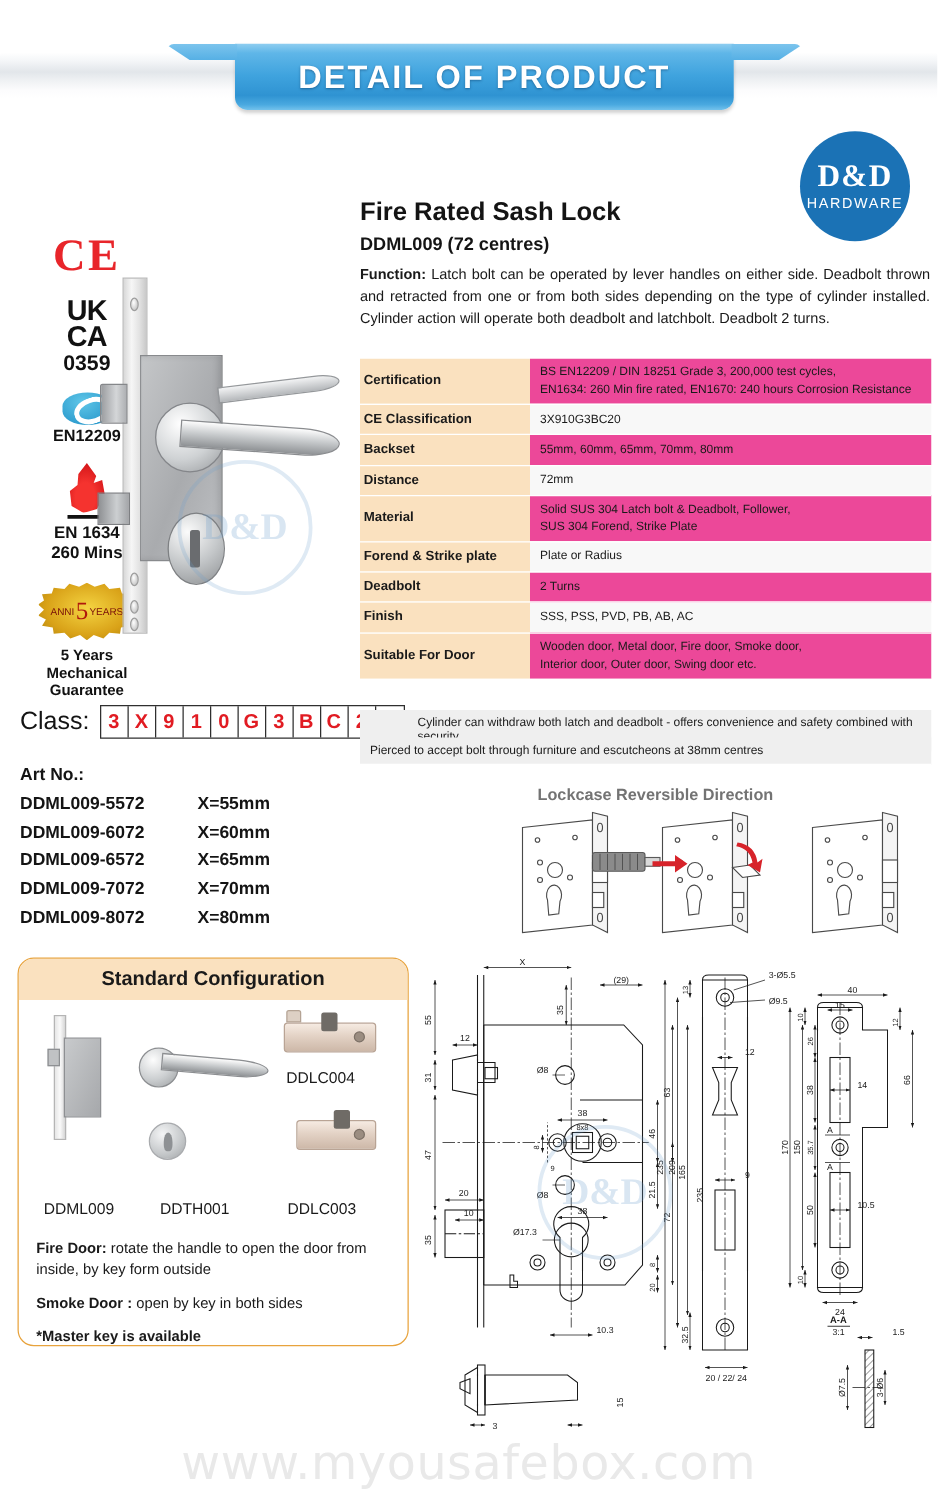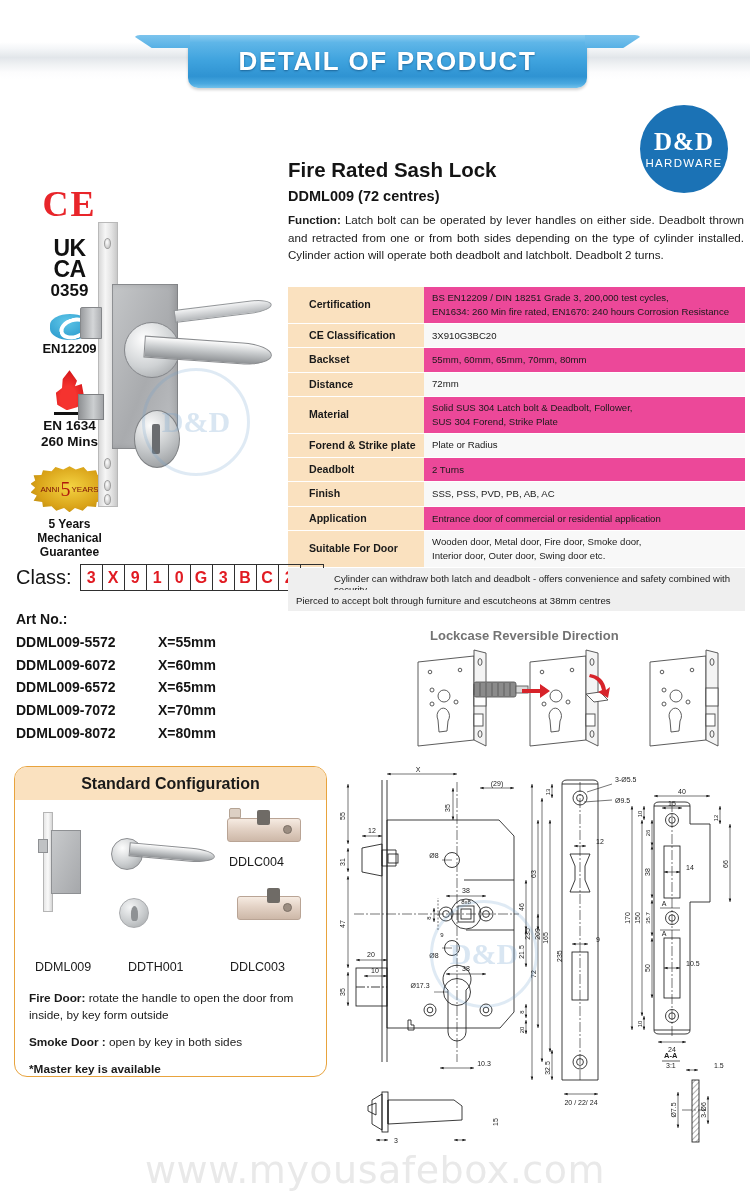--- a/index.html
+++ b/index.html
@@ -200,21 +200,21 @@
     vertical-align: middle;
     padding: 4px 8px;
     font-size: 9.6px;
     border-bottom: 1.5px solid #ffffff;
     line-height: 1.45;
   }
   .spec-table td.k {
     width: 136px;
     background: #fae1bf;
     font-size: 10.6px; font-weight: bold; color: #1a1a1a;
-    padding-left: 21px;
+    padding-left: 3px;
   }
   .spec-table td.v { background: #ec4899; color: #1a1a1a; }
   .spec-table tr:nth-child(even) td.v { background: #f8f8f8; }
   .spec-note {
     position: absolute; left: 288px; width: 457px;
     background: #efefef; font-size: 9.6px; color: #1a1a1a;
     padding: 5px 8px; border-bottom: 1.5px solid #fff;
   }
 
   
@@ -461,24 +461,20 @@
       </tr>
       <tr>
         <td class="k">Deadbolt</td>
         <td class="v">2 Turns</td>
       </tr>
       <tr>
         <td class="k">Finish</td>
         <td class="v">SSS, PSS, PVD, PB, AB, AC</td>
       </tr>
       <tr>
-        <td class="k">Application</td>
-        <td class="v">Entrance door of commercial or residential application</td>
-      </tr>
-      <tr>
         <td class="k">Suitable For Door</td>
         <td class="v">Wooden door, Metal door, Fire door, Smoke door,<br>Interior door, Outer door, Swing door etc.</td>
       </tr>
     </tbody>
 </table>
 
 <div class="class-row">
   <div class="class-label">Class:</div>
   <div class="class-boxes">
       <span style="color: rgb(225, 27, 34);">3</span>

